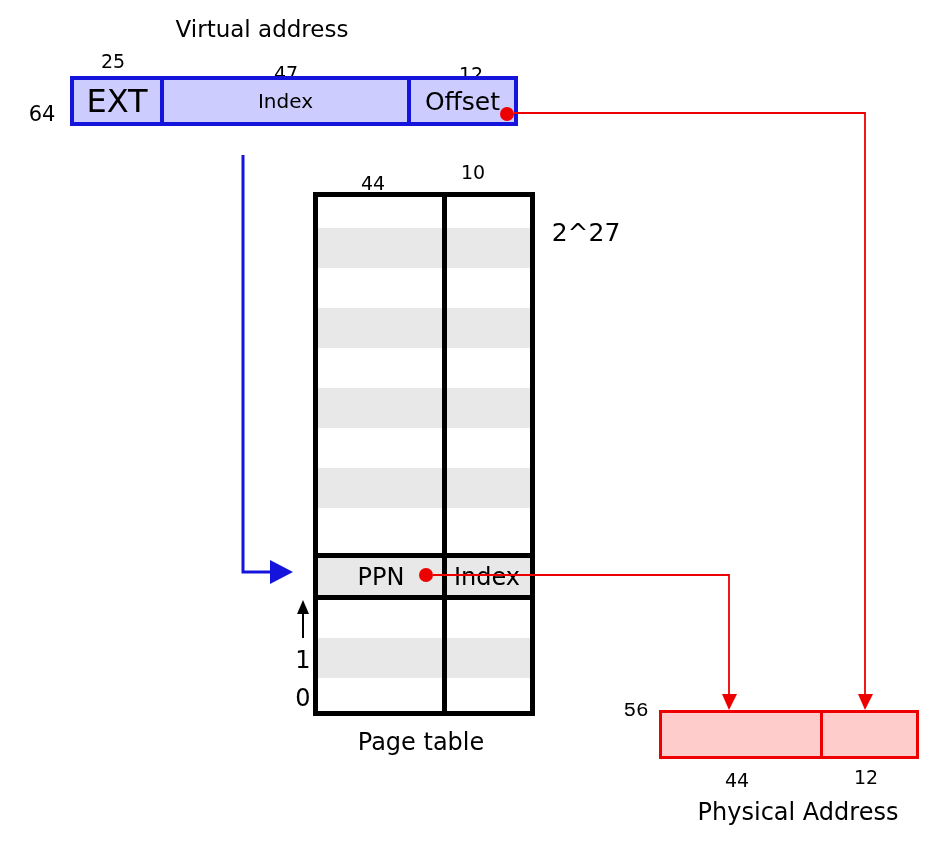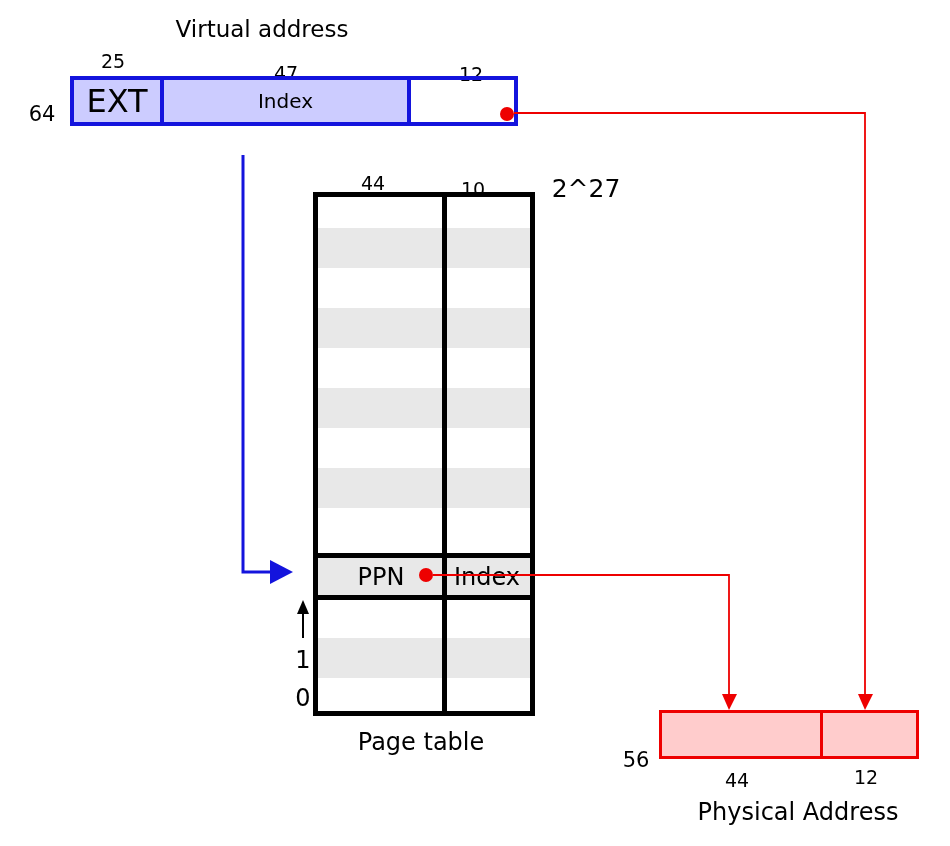--- a/index.html
+++ b/index.html
@@ -42,21 +42,21 @@
     border:3px solid var(--c-red,#ee0000);background:var(--c-red_fill,#ffcccc);z-index:5;
   }
   .pa-divider{position:absolute;left:158px;top:0;width:3px;height:43px;background:var(--c-red,#ee0000);}
 
   
   .t-title{font-size:23px;}
   .t-bits{font-size:19px;}
   .t-num{font-size:21px;}
   .t-entry{font-size:24px;z-index:20;}
   .t-caption{font-size:24px;}
-  .t-pow{font-size:25px;}
+  .t-pow{font-size:25px;margin-top:44px;}
   .t-idx{font-size:24px;}
 
   .line-blue{stroke:var(--c-blue,#1414dd);stroke-width:3;fill:none;}
   .head-blue{fill:var(--c-blue,#1414dd);}
   .line-red{stroke:var(--c-red,#ee0000);stroke-width:1.8;fill:none;}
   .head-red{fill:var(--c-red,#ee0000);}
   .dot-red{fill:var(--c-red,#ee0000);}
   .line-black{stroke:#000;stroke-width:2;fill:none;}
   .head-black{fill:#000;}
 </style>
@@ -69,24 +69,25 @@
 
   <div class="ctr t-bits" style="left:113px;top:61px;text-align:center;">25</div>
   <div class="ctr t-bits" style="left:286px;top:73px;">47</div>
   <div class="ctr t-bits" style="left:471px;top:74px;">12</div>
 
   <div class="ctr t-num" style="left:42px;top:114px;">64</div>
 
   <div class="va-box">
     <div class="va-cell va-ext">EXT</div>
     <div class="va-cell va-index">Index</div>
+    <div class="va-cell va-offset">Offset</div>
   </div>
 
   <div class="ctr t-bits" style="left:373px;top:183px;">44</div>
-  <div class="ctr t-bits" style="left:473px;top:189px;">10</div>
+  <div class="ctr t-bits" style="left:473px;top:172px;">10</div>
   <div class="ctr t-pow" style="left:586px;top:188px;">2^27</div>
 
   <div class="pt-box">
     <div class="pt-stripe" style="top:31px;"></div>
     <div class="pt-stripe" style="top:111px;"></div>
     <div class="pt-stripe" style="top:191px;"></div>
     <div class="pt-stripe" style="top:271px;"></div>
     <div class="pt-stripe" style="top:441px;"></div>
     <div class="pt-divider"></div>
   </div>
@@ -95,21 +96,21 @@
     <div class="ppn-divider"></div>
   </div>
   <div class="ctr t-entry" style="left:381px;top:577px;">PPN</div>
   <div class="ctr t-entry" style="left:487px;top:577px;">Index</div>
 
   <div class="ctr t-idx" style="left:303px;top:660px;">1</div>
   <div class="ctr t-idx" style="left:303px;top:698px;">0</div>
 
   <div class="ctr t-caption" style="left:421px;top:742px;">Page table</div>
 
-  <div class="ctr t-num" style="left:636px;top:760px;">56</div>
+  <div class="ctr t-num" style="left:636px;top:710px;font-family:Liberation Mono, monospace;">56</div>
 
   <div class="pa-box">
     <div class="pa-divider"></div>
   </div>
 
   <div class="ctr t-bits" style="left:737px;top:780px;">44</div>
   <div class="ctr t-bits" style="left:866px;top:777px;">12</div>
 
   <div class="ctr t-caption" style="left:798px;top:812px;">Physical Address</div>
 

